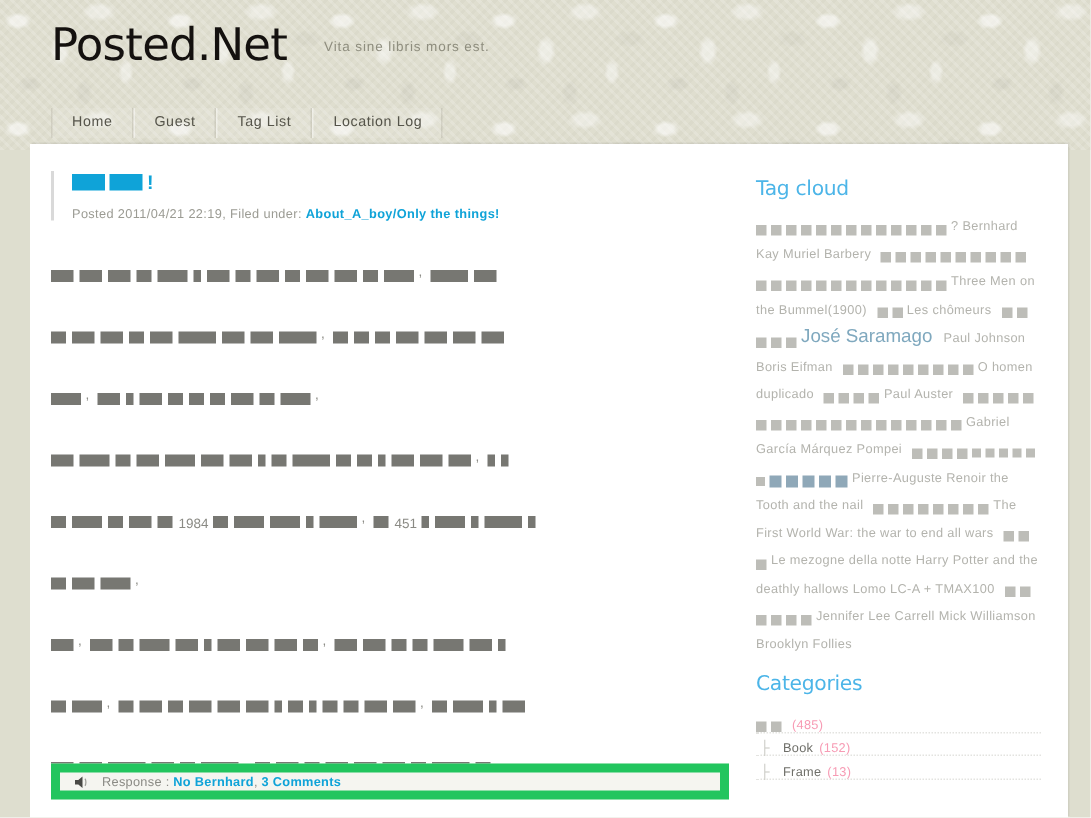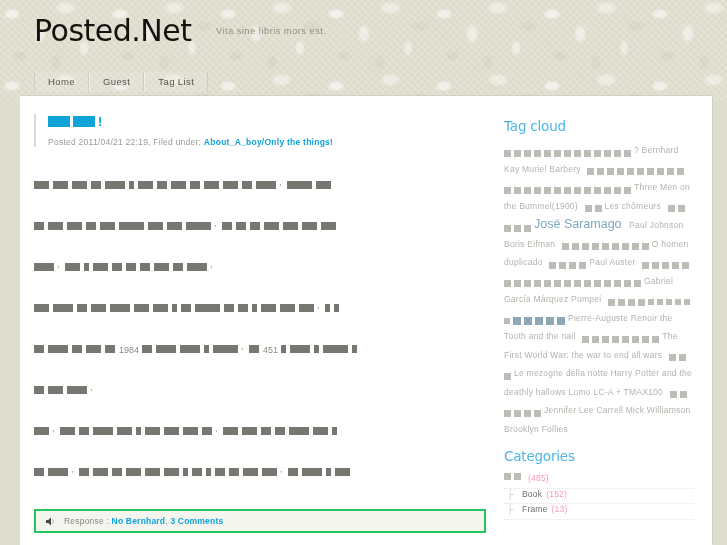--- a/index.html
+++ b/index.html
@@ -75,21 +75,21 @@
   .para { margin-bottom:17px; }
   .line { height:13px; margin-bottom:7px; white-space:nowrap;margin-top:28px; }
   .w { display:inline-block; height:8px; background:#777772; vertical-align:baseline; margin-right:4px; }
   .comma { display:inline-block; width:3px; height:8px; position:relative; margin-right:4px; vertical-align:baseline; }
   .comma::after { content:","; position:absolute; left:-1px; top:-4px; font-size:9px; color:#8c8c86; }
   .num { display:inline-block; font-size:9px; color:#8a8a84; vertical-align:baseline; margin-right:3px; line-height:8px; font-family:"Liberation Sans", sans-serif; }
 
   
   #response-bar {
     position:absolute; left:14px; width:452px; height:24px; top:413px;
-    background:#f5f5f0; border:2px solid #22c55e;
+    background:#f5f5f0; border:6px solid #22c55e;
     display:flex; align-items:center; padding-left:10px;
     font-size:8.5px; color:#8a8a84; letter-spacing:.2px;
   }
   #response-bar a { color:#0fa3d8; text-decoration:none; font-weight:700; }
   #spk { width:11px; height:9px; margin-right:7px; flex:none; }
 
   
   #sidebar { position:absolute; left:484px; top:22px; width:190px; }
   .side-h {
     font-size:13.5px; color:#4cb5e8; font-weight:400;
@@ -102,21 +102,21 @@
     letter-spacing:.25px; margin-right:4px; cursor:pointer;
     font-family:"Liberation Sans", sans-serif;
   }
   .tag.big { font-size:12.5px; color:#7fa8be; letter-spacing:0; }
   .tagb { display:inline-block; background:#bdbdb8; margin-right:3px; vertical-align:middle; }
   .tagb.blue { background:#8fa8b8; }
 
   
   #cat-list { margin-top:2px; }
   .cat-row {
-    display:flex; align-items:flex-start; height:15.5px;
+    display:flex; align-items:flex-end; height:15.5px;
     border-bottom:1px dotted #e3e3e0; font-size:8.5px; color:#6f6f69;
     letter-spacing:.2px;
   }
   .cat-row.root { border-bottom:1px dotted #e3e3e0; }
   .cat-row .cnt { color:#f79bb4; margin-left:4px; }
   .cat-ico { width:12px; height:9px; margin-right:6px; flex:none; }
   .tick { width:12px; margin-right:6px; color:#c9c9c4; font-size:9px; flex:none; text-align:center; }
   .catb { display:inline-block; height:7px; background:#bdbdb8; margin-right:3px; }
 </style>
 </head>
@@ -126,20 +126,21 @@
 
 <div id="header">
   <div id="blog-title">Posted.Net</div>
   <div id="tagline">Vita sine libris mors est.</div>
 </div>
 
 <div id="nav">
     <div class="nav-item">Home</div>
     <div class="nav-item">Guest</div>
     <div class="nav-item">Tag List</div>
+    <div class="nav-item">Location Log</div>
   </div>
 
 <div id="page">
 
   <div id="article">
     <div id="post-head">
       <div id="post-title">
         <span id="post-title-blocks"><span class="tblk" style="width: 22px;"></span><span class="tblk" style="width: 22px;"></span></span><span id="post-bang">!</span>
       </div>
       <div id="post-meta">

